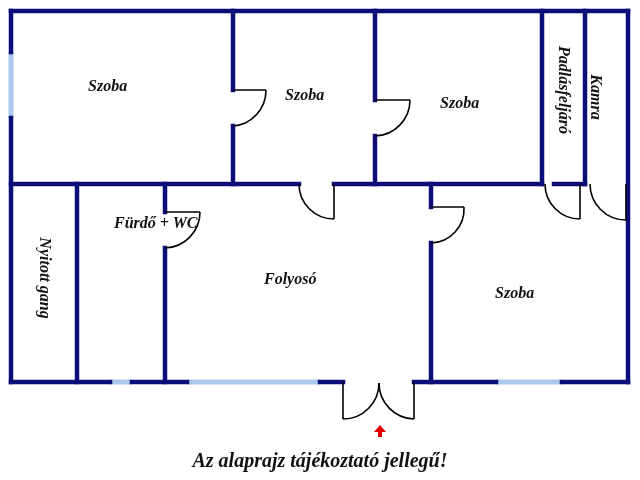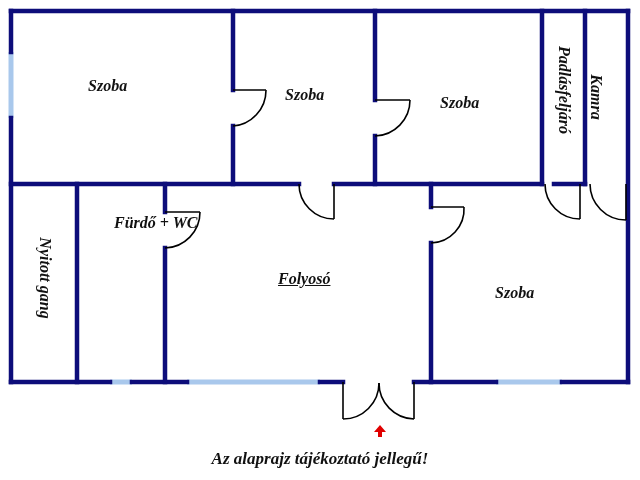--- a/index.html
+++ b/index.html
@@ -1,20 +1,20 @@
 <!DOCTYPE html>
 <html><head>
 <meta charset="utf-8">
 <style>
   html, body { margin:0; padding:0; background:#ffffff; }
   body { width:640px; height:480px; position:relative; overflow:hidden; font-family:"Liberation Serif", serif; }
   #plan { position:absolute; left:0; top:0; }
   .room-label { position:absolute; font-family:"Liberation Serif", serif; font-style:italic; font-weight:bold; font-size:16px; color:#111111; white-space:nowrap; }
   .vert { transform-origin:center center; }
-  .caption { position:absolute; left:0; width:640px; top:449px; text-align:center; font-family:"Liberation Serif", serif; font-style:italic; font-weight:bold; font-size:17px; color:#111111; }
+  .caption { position:absolute; left:0; width:640px; top:449px; text-align:center; font-family:"Liberation Serif", serif; font-style:italic; font-weight:bold; font-size:20px; color:#111111; }
 </style>
 </head>
 <body>
 
 <svg id="plan" width="640" height="480" viewBox="0 0 640 480" xmlns="http://www.w3.org/2000/svg">
 
   <g stroke="#a9c8ec" stroke-width="5" fill="none">
     <line x1="11" y1="52" x2="11" y2="118"></line>
     <line x1="110" y1="382" x2="132" y2="382"></line>
     <line x1="187" y1="382" x2="320" y2="382"></line>
@@ -108,16 +108,16 @@
   </g>
 </svg>
 
 <div class="room-label" style="left:88px; top:77px;">Szoba</div>
 <div class="room-label" style="left:285px; top:86px;">Szoba</div>
 <div class="room-label" style="left:440px; top:94px;">Szoba</div>
 <div class="room-label vert" style="left:514px; top:81px; width:100px; text-align:center; transform:rotate(90deg);">Padlásfeljáró</div>
 <div class="room-label vert" style="left:566px; top:88px; width:60px; text-align:center; transform:rotate(90deg);">Kamra</div>
 <div class="room-label vert" style="left:-5px; top:269px; width:100px; text-align:center; transform:rotate(90deg);">Nyitott gang</div>
 <div class="room-label" style="left:87px; top:214px;margin-left:27px;">Fürdő + WC</div>
-<div class="room-label" style="left:278px; top:270px;text-decoration:underline;">Folyosó</div>
+<div class="room-label" style="left:264px; top:270px;">Folyosó</div>
 <div class="room-label" style="left:495px; top:284px;">Szoba</div>
 
 <div class="caption">Az alaprajz tájékoztató jellegű!</div>
 
 </body></html>

